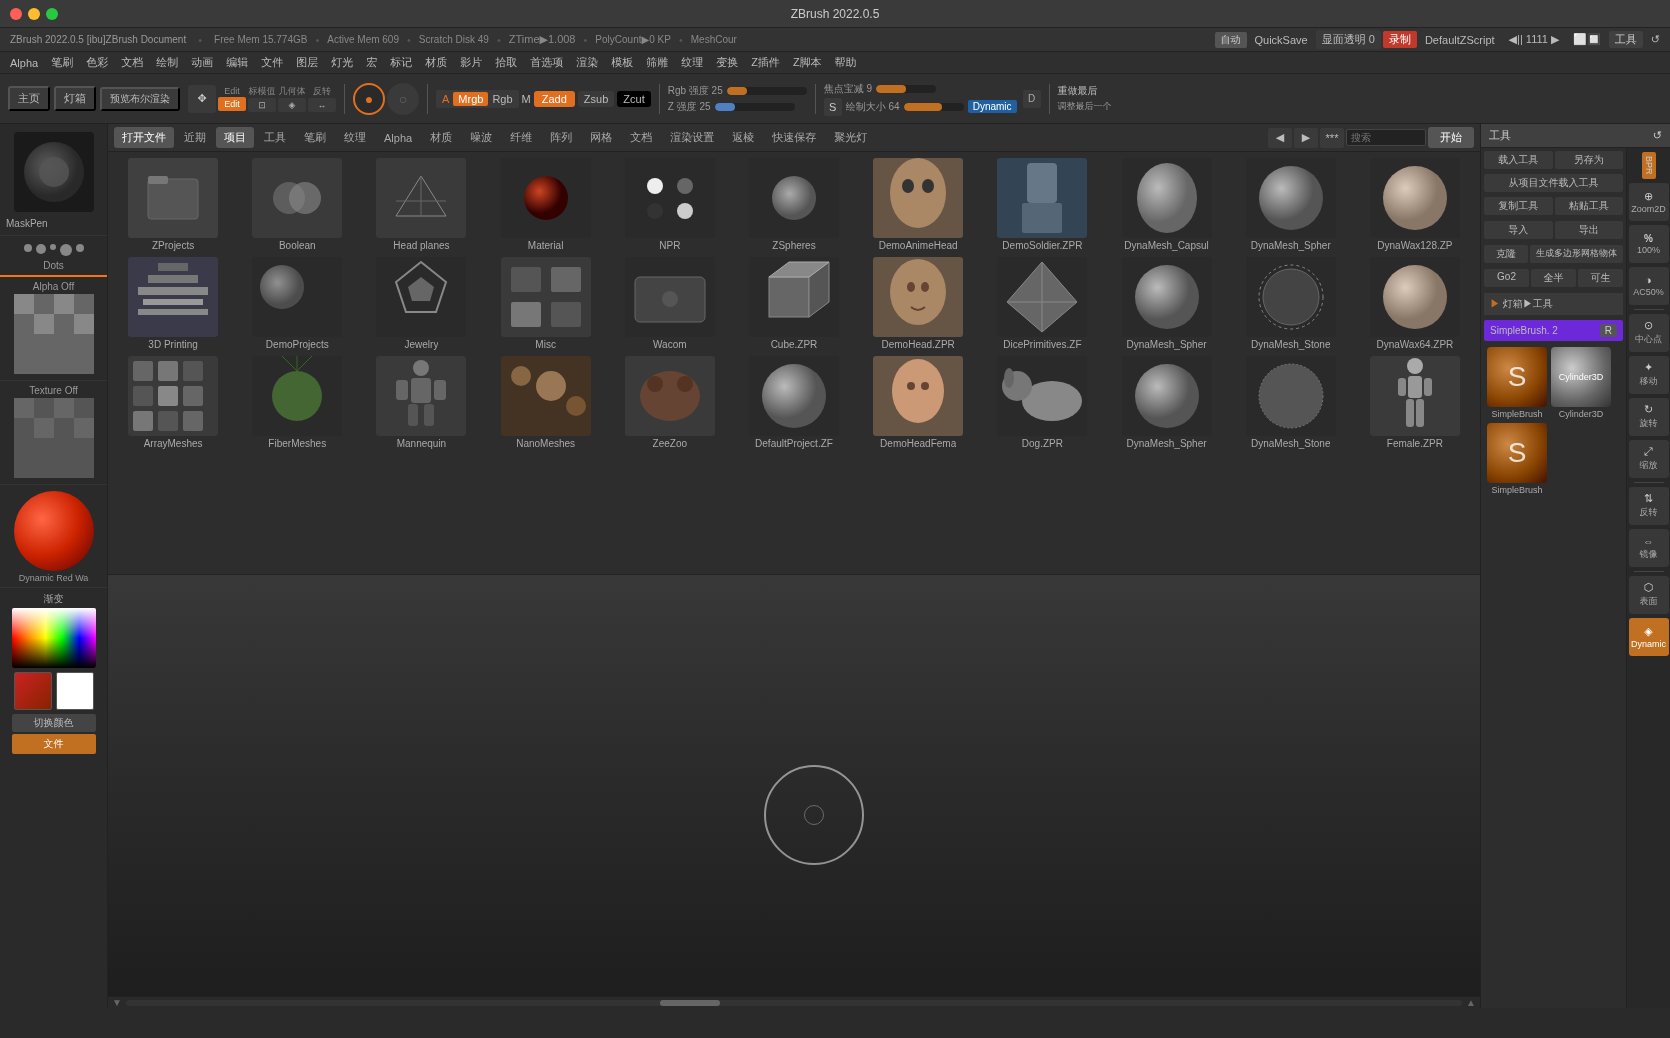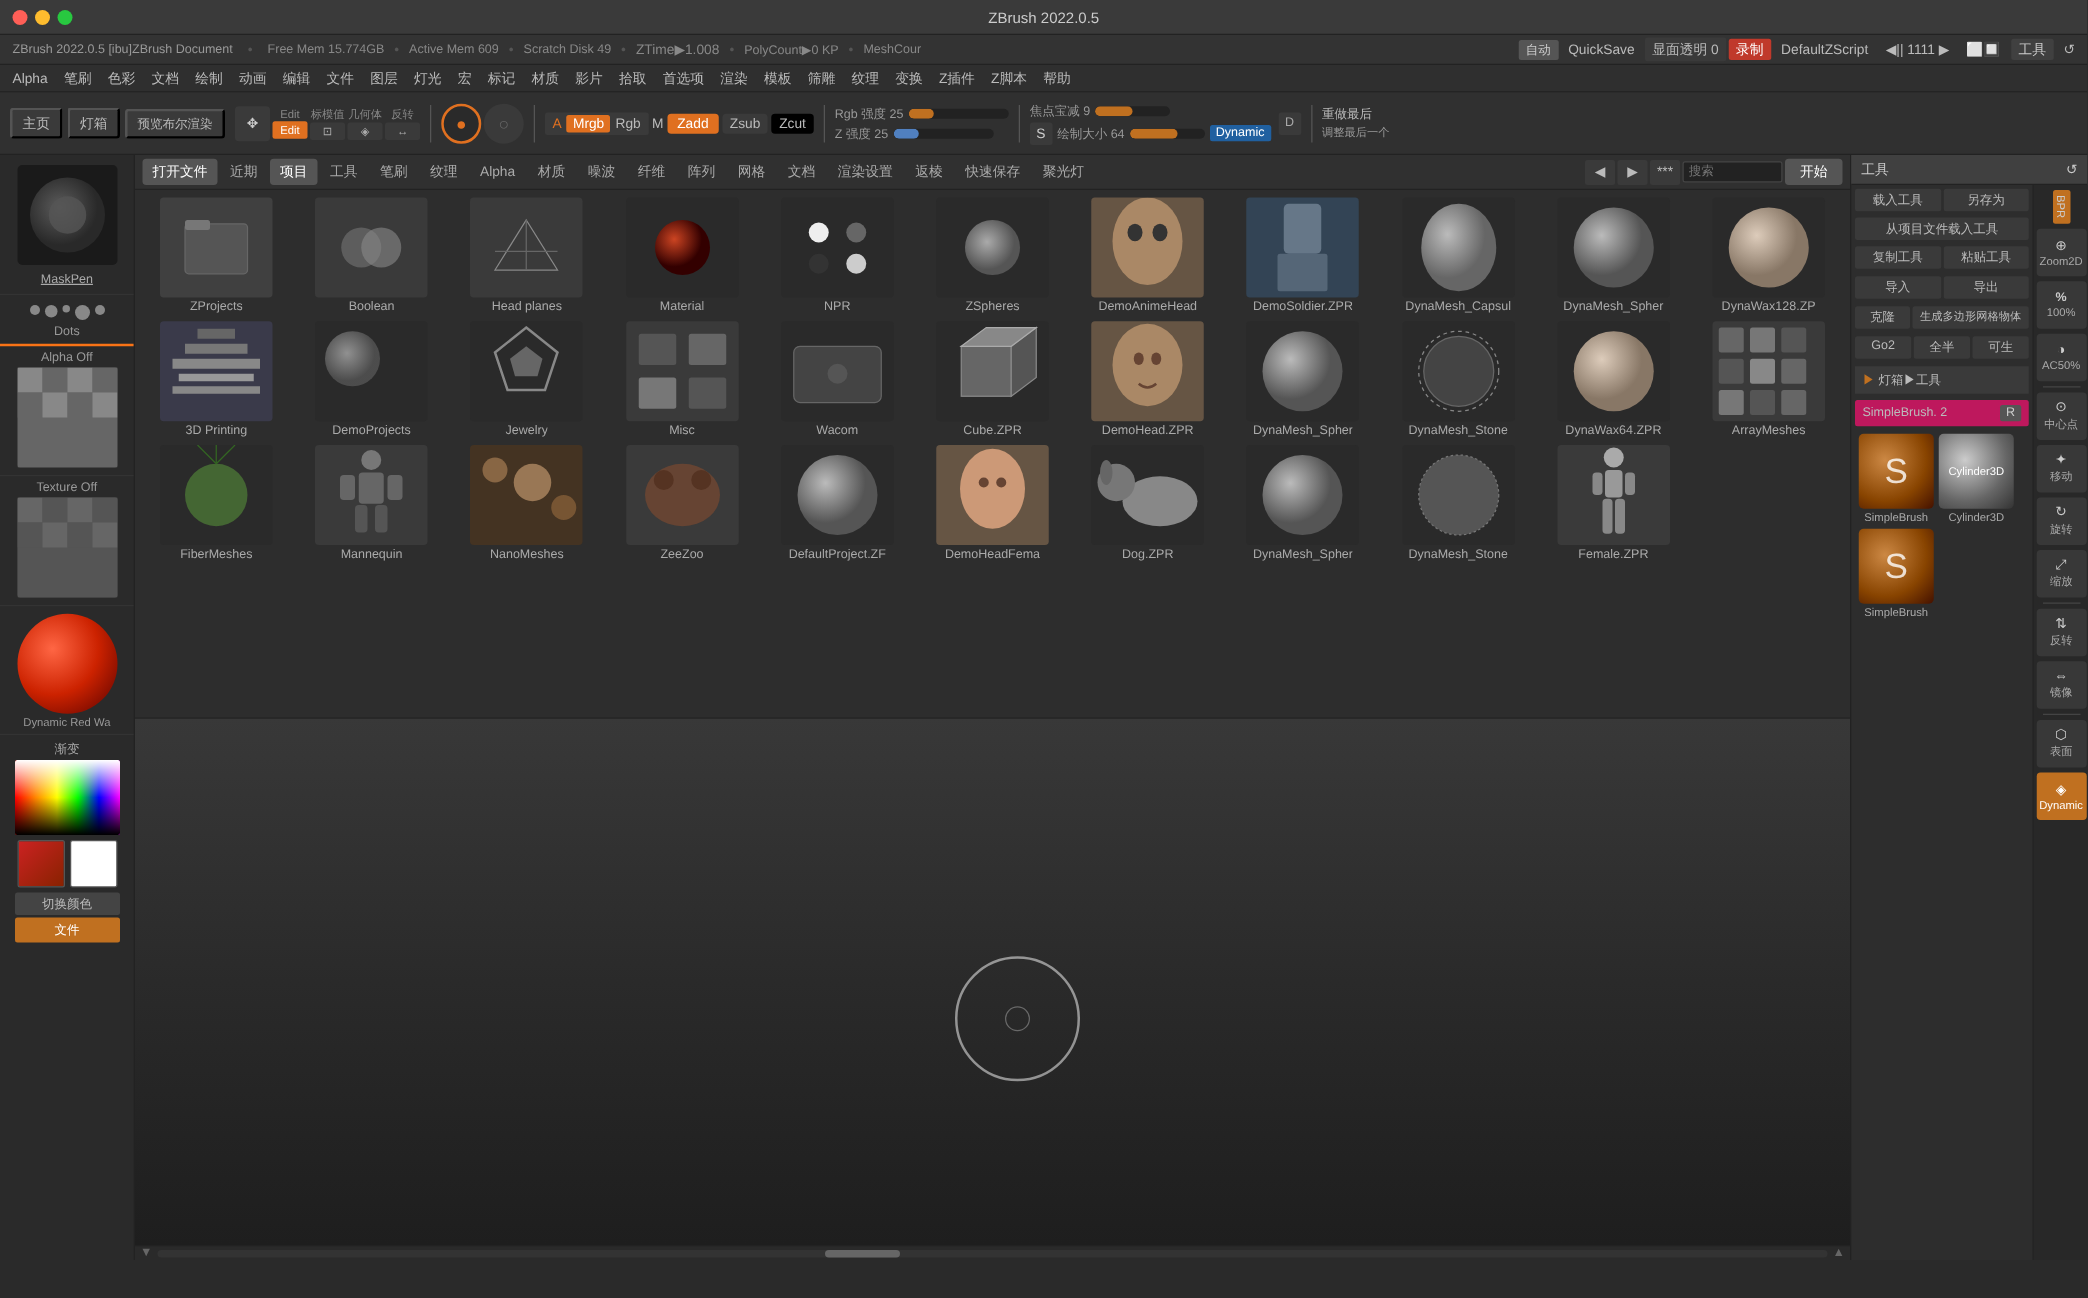--- a/index.html
+++ b/index.html
@@ -105,25 +105,23 @@
       border-radius: 4px;
       margin: 4px auto;
       display: flex;
       align-items: center;
       justify-content: center;
       position: relative;
       overflow: hidden;
     }
 
     .brush-name {
-      text-align: center;
       font-size: 10px;
       color: #aaa;
       padding: 2px;
-      text-decoration: underline;
     }
 
     .dots-row {
       display: flex;
       gap: 4px;
       justify-content: center;
       padding: 4px;
     }
     .dot {
       background: #888;
@@ -983,20 +981,30 @@
             <svg width="90" height="80" viewBox="0 0 90 80">
               <ellipse cx="45" cy="35" rx="28" ry="33" fill="#aa8866"></ellipse>
               <ellipse cx="38" cy="30" rx="4" ry="5" fill="#664433"></ellipse>
               <ellipse cx="52" cy="30" rx="4" ry="5" fill="#664433"></ellipse>
               <path d="M38,50 Q45,56 52,50" fill="none" stroke="#664433" stroke-width="2"></path>
             </svg>
           </div>
           <div class="project-name">DemoHead.ZPR</div>
         </div>
 
+        <div class="project-item">
+          <div class="project-thumb" style="background:#2a2a2a;">
+            <svg width="90" height="80" viewBox="0 0 90 80">
+              <polygon points="45,5 80,45 45,75 10,45" fill="#666" stroke="#888"></polygon>
+              <line x1="45" y1="5" x2="45" y2="75" stroke="#888"></line>
+              <line x1="10" y1="45" x2="80" y2="45" stroke="#888"></line>
+            </svg>
+          </div>
+          <div class="project-name">DicePrimitives.ZF</div>
+        </div>
 
         <div class="project-item">
           <div class="project-thumb" style="background:#2a2a2a;">
             <svg width="90" height="80" viewBox="0 0 90 80">
               <defs>
                 <radialGradient id="sph3Grad" cx="35%" cy="35%">
                   <stop offset="0%" stop-color="#bbb"></stop>
                   <stop offset="100%" stop-color="#555"></stop>
                 </radialGradient>
               </defs>
@@ -1226,21 +1234,21 @@
           <div class="right-btn wide">Go2</div>
           <div class="right-btn wide">全半</div>
           <div class="right-btn wide">可生</div>
         </div>
 
         <div style="padding:4px 6px;background:#3a3a3a;margin:3px;">
           <span style="color:#c07020;font-size:10px;">▶</span>
           <span style="color:#bbb;font-size:10px;">灯箱▶工具</span>
         </div>
 
-        <div style="display:flex;align-items:center;justify-content:space-between;padding:4px 6px;background:#be185d;margin:2px 3px;border-radius:2px;">
+        <div style="display:flex;align-items:center;justify-content:space-between;padding:4px 6px;background:#6d28d9;margin:2px 3px;border-radius:2px;">
           <span style="color:#bbb;font-size:10px;">SimpleBrush. 2</span>
           <span style="background:#555;color:#ccc;padding:1px 5px;border-radius:2px;font-size:10px;cursor:pointer;">R</span>
         </div>
 
         <div style="display:flex;gap:4px;padding:4px 6px;">
 
           <div style="display:flex;flex-direction:column;align-items:center;cursor:pointer;">
             <div style="width:60px;height:60px;background:radial-gradient(circle at 35% 35%, #cc8844, #884400 60%, #441100);border-radius:4px;display:flex;align-items:center;justify-content:center;font-size:28px;color:rgba(255,255,255,0.8);">S</div>
             <span style="font-size:9px;color:#aaa;margin-top:2px;">SimpleBrush</span>
           </div>

